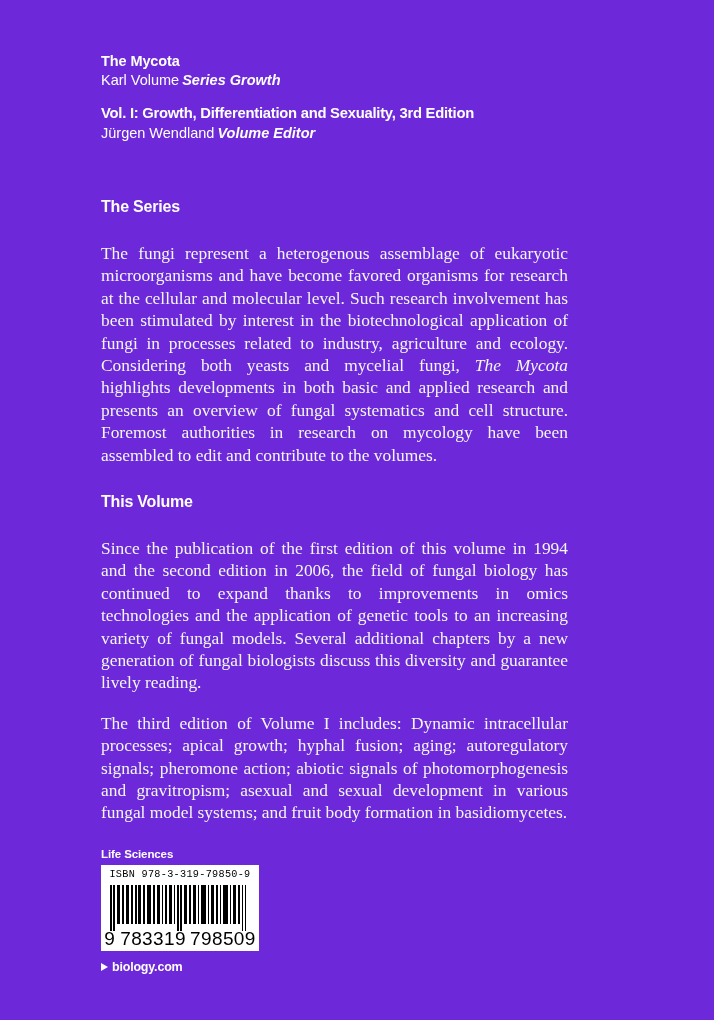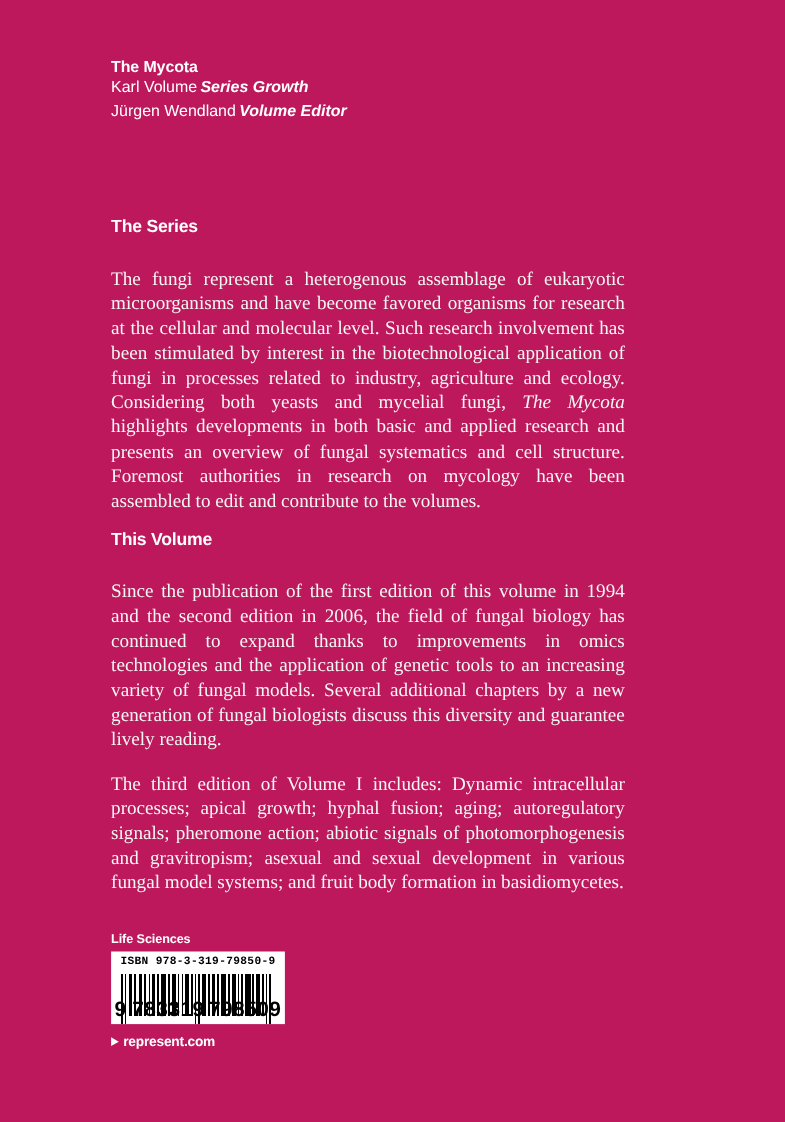--- a/index.html
+++ b/index.html
@@ -12,21 +12,21 @@
     background: #009063;
     font-family: "Liberation Sans", sans-serif;
     overflow: hidden;
     position: relative;
     -webkit-font-smoothing: antialiased;
   }
 
   .page {
     position: absolute;
     inset: 0;
-    background: #be185d;
+    background: #6d28d9;
   }
 
   
   .header-block {
     position: absolute;
     left: 101px;
     top: 52px;
     width: 480px;
     color: #ffffff;
   }
@@ -97,21 +97,21 @@
   .body-text + .body-text {
     margin-top: 18px;
   }
   .body-text i {
     font-style: italic;
   }
 
   #section-series { top: 198px; }
   #section-series .body-text { margin-top: 26px; }
 
-  #section-volume { top: 482px; }
+  #section-volume { top: 493px; }
   #section-volume .body-text { margin-top: 26px; }
   #section-volume .body-text + .body-text { margin-top: 18px; }
 
   
   .footer {
     position: absolute;
     left: 101px;
     top: 848px;
     width: 220px;
   }
@@ -119,27 +119,26 @@
     font-family: "Liberation Sans", sans-serif;
     font-weight: bold;
     font-size: 11.5px;
     color: #ffffff;
     letter-spacing: -0.1px;
     margin: 0 0 5px 0;
   }
 
   .barcode-box {
     width: 158px;
-    height: 66px;
+    height: 86px;
     background: #ffffff;
     position: relative;
     box-sizing: border-box;
     padding: 0;
     overflow: hidden;
-    font-weight: bold;
   }
   .isbn-text {
     font-family: "Liberation Mono", "DejaVu Sans Mono", monospace;
     font-size: 10.2px;
     color: #000000;
     text-align: center;
     letter-spacing: 0.3px;
     margin: 4px 0 0 0;
     white-space: nowrap;
   }
@@ -195,20 +194,21 @@
 
 <div class="page">
 
   <div class="header-block">
     <div class="series-title">The Mycota</div>
 
     <div class="series-editor-line">
       <span>Karl Volume</span><span class="role">Series Growth</span>
     </div>
 
+    <div class="vol-title">Vol. I: Growth, Differentiation and Sexuality, 3rd Edition</div>
 
     <div class="vol-editor-line">
       <span>Jürgen Wendland</span><span class="role">Volume Editor</span>
     </div>
   </div>
 
   <div class="section" id="section-series">
     <div class="section-heading">The Series</div>
     <p class="body-text"><span>The fungi represent a heterogenous assemblage of eukaryotic microorganisms and have become favored organisms for research at the cellular and molecular level. Such research involvement has been stimulated by interest in the biotechnological application of fungi in processes related to industry, agriculture and ecology. Considering both yeasts and mycelial fungi, </span><i>The Mycota</i><span> highlights developments in both basic and applied research and presents an overview of fungal systematics and cell structure. Foremost authorities in research on mycology have been assembled to edit and contribute to the volumes.</span></p>
   </div>
@@ -263,17 +263,17 @@
             <rect x="134.7" y="0" width="1.6" height="46"></rect>
           </g>
         </svg>
       </div>
 
       <div class="ean-digits"><span class="lead">9</span><span class="grp">783319</span><span>798509</span></div>
     </div>
 
     <div class="springer-line">
       <span class="tri-icon"></span>
-      <span class="springer-text">represent.com</span>
+      <span class="springer-text">biology.com</span>
     </div>
   </div>
 
 </div>
 
 </body></html>

